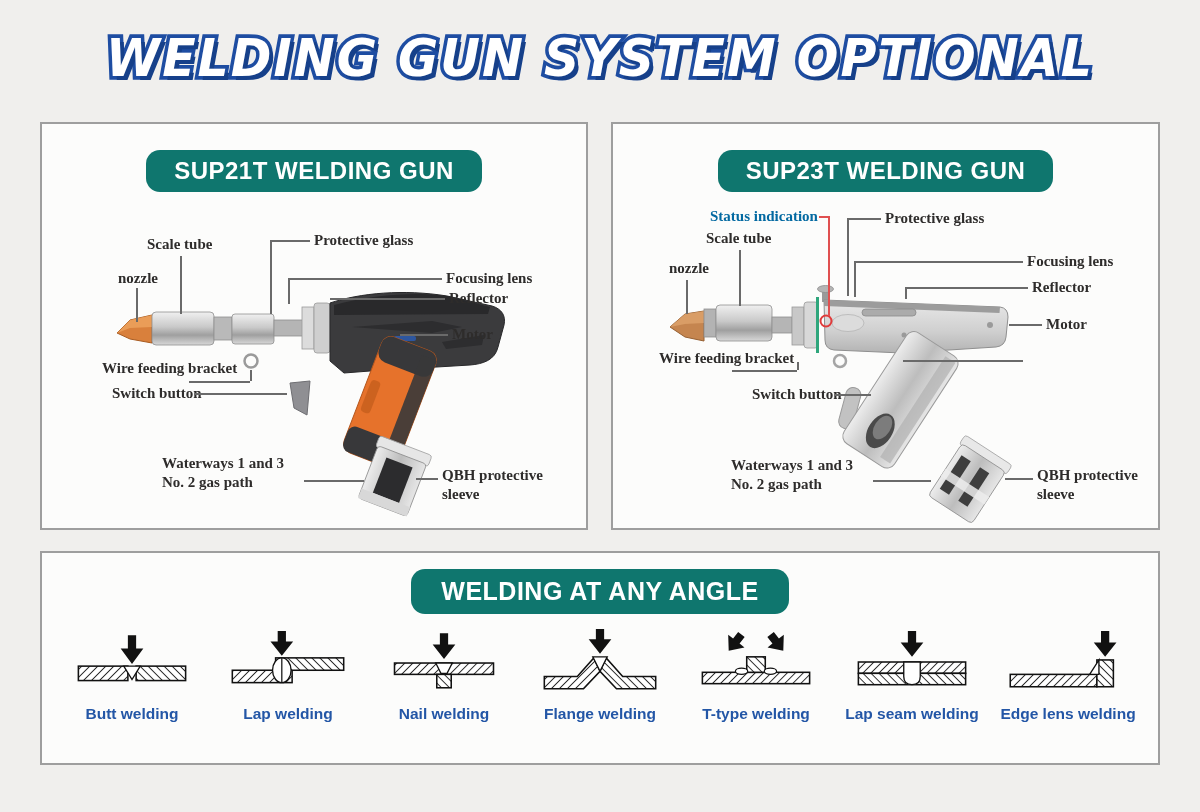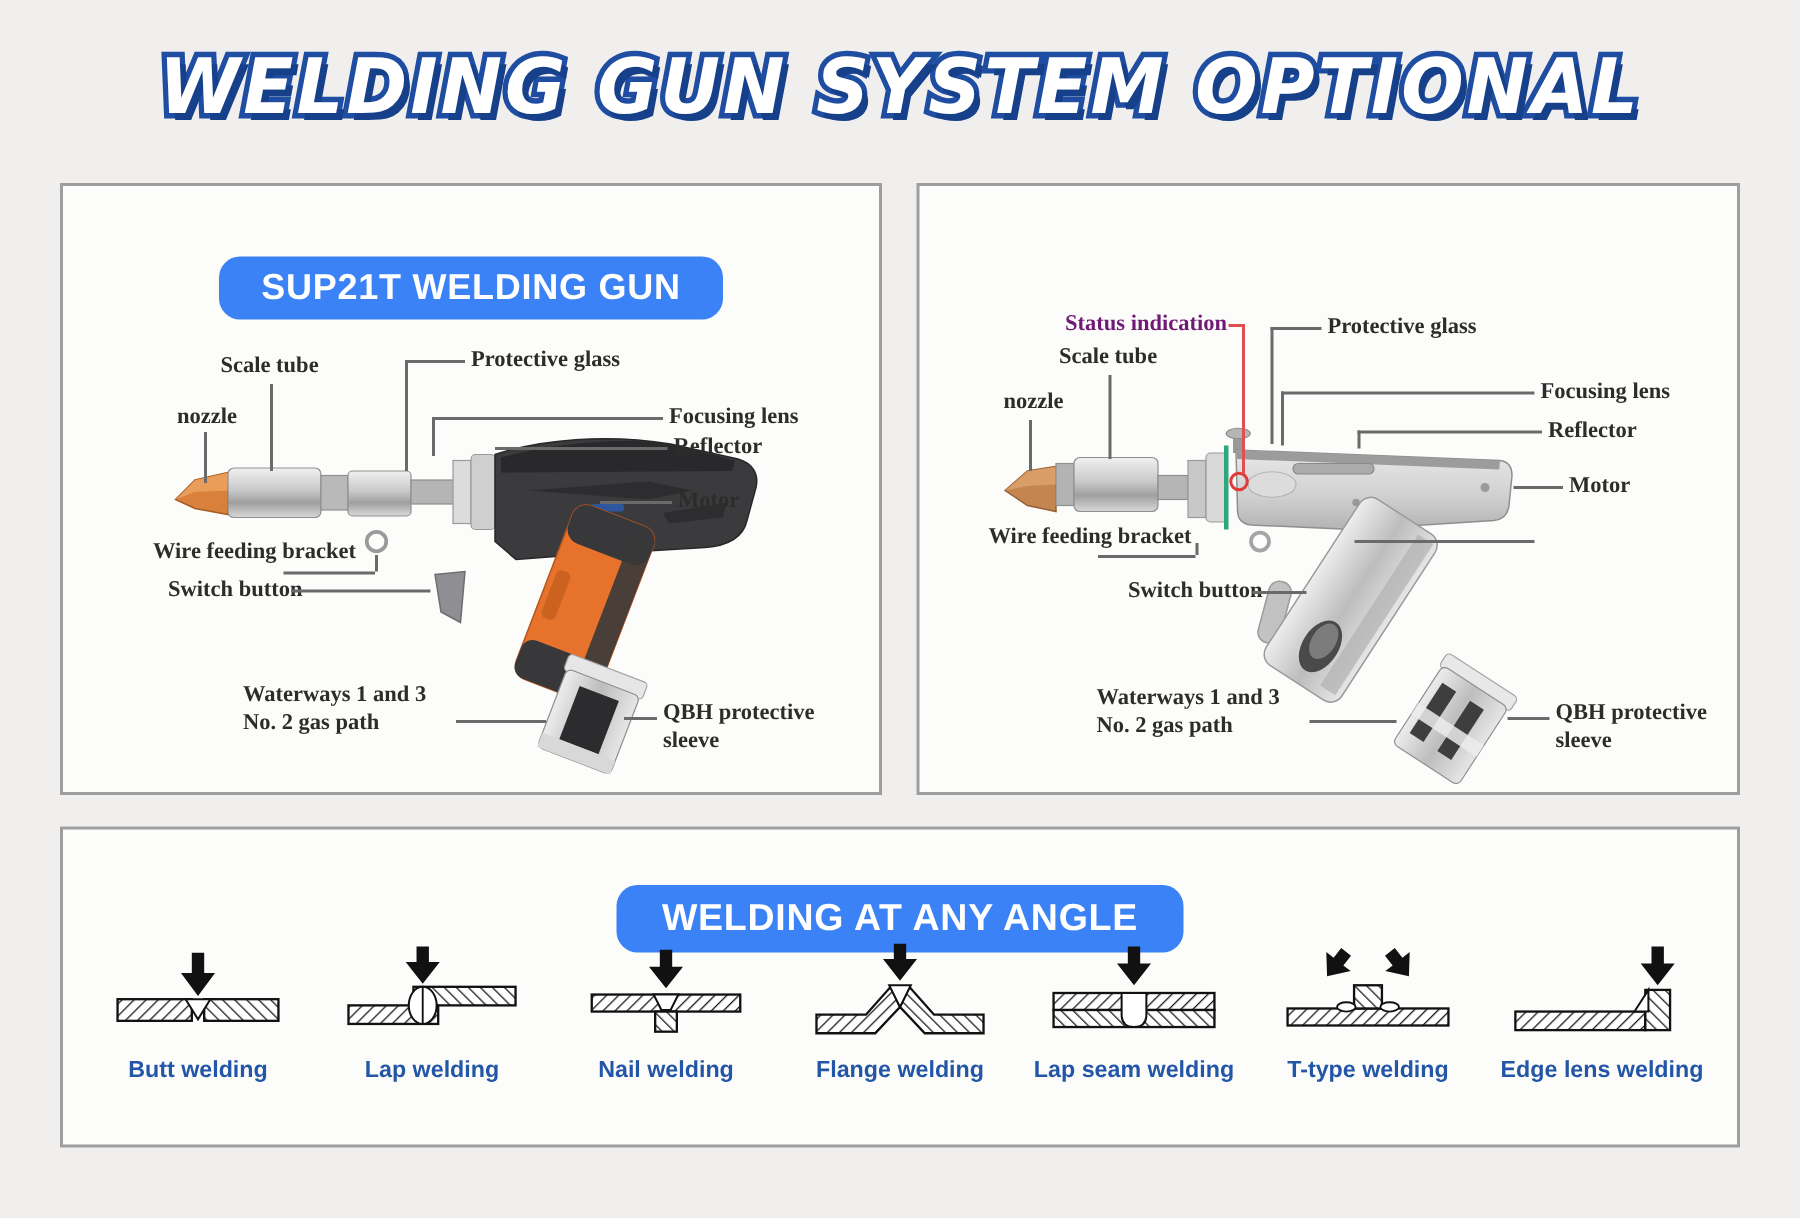--- a/index.html
+++ b/index.html
@@ -26,35 +26,34 @@
   
   .panel {
     position:absolute; background:#fcfcfb;
     border:2px solid #9e9e9e;
   }
   .panel-left   { left:40px;  top:122px; width:548px;  height:408px; }
   .panel-right  { left:611px; top:122px; width:549px;  height:408px; }
   .panel-bottom { left:40px;  top:551px; width:1120px; height:214px;padding-left:44px; }
   .pill-wrap { position:absolute; left:0; width:100%; text-align:center; }
   .pill {
-    display:inline-block; background:#3b82f6; color:#fff;
+    display:inline-block; background:#0f766e; color:#fff;
     font-weight:bold; font-size:24px; letter-spacing:.5px;
     padding:7px 28px; border-radius:14px;
     font-family:"Liberation Sans", sans-serif;
-    margin-top:21px;
   }
   
   .lbl {
     position:absolute; white-space:nowrap;
     font-family:"Liberation Serif", serif;
     font-weight:bold; font-size:15px; color:#2e2c2b;
   }
   .lbl.block { white-space:pre-line; text-align:left; line-height:1.25; }
   .lbl.blockl { white-space:pre-line; text-align:left; line-height:1.25; }
-  .lbl.red { color:#701a75; }
+  .lbl.red { color:#0369a1; }
   .ln { position:absolute; background:#6a6a6a; height:1.5px; }
   .ln.v { width:1.5px; }
   .ln.red { background:#e05050; }
   .gun { position:absolute; }
   
   .weld-row {
     position:absolute; left:12px; right:12px; top:76px;
     display:flex;
     align-items:flex-end;
   }
@@ -172,20 +171,23 @@
   <div class="lbl block" style="left:120px;top:330px;width:180px">Waterways 1 and 3
 No. 2 gas path</div>
   <i class="ln" style="left:262px;top:356px;width:60px"></i>
 
   <div class="lbl blockl" style="left:400px;top:342px;width:110px">QBH protective
 sleeve</div>
   <i class="ln" style="left:374px;top:354px;width:22px"></i>
 </div>
 
 <div class="panel panel-right">
+  <div class="pill-wrap" style="top:26px">
+    <span class="pill">SUP23T WELDING GUN</span>
+  </div>
 
   <svg class="gun" style="left:39px;top:153px" width="360" height="250" viewBox="0 0 360 250">
 
     <rect x="170" y="12" width="7" height="13" fill="#9a9a9a"></rect>
     <ellipse cx="173.5" cy="12" rx="8" ry="3.5" fill="#b5b5b5" stroke="#8d8d8d" stroke-width=".8"></ellipse>
 
     <polygon points="18,50 33,37 52,34 52,64 33,60" fill="#c5854f" stroke="#966032" stroke-width="1"></polygon>
     <polygon points="18,50 33,37 52,34 52,46 33,47" fill="#dda36c" opacity=".8"></polygon>
 
     <rect x="52" y="32" width="12" height="28" fill="#b3b3b3" stroke="#8f8f8f" stroke-width=".8"></rect>
@@ -305,47 +307,47 @@
       <div class="weld-label">Nail welding</div>
     </div>
     <div class="weld-item">
       <svg width="124" height="66" viewBox="0 0 120 64">
         <path d="M56 0h8v10h7l-11 14-11-14h7z" fill="#111"></path>
         <polygon points="6,46 38,46 54,28 60,41 44,58 6,58" fill="url(#h1)" stroke="#111" stroke-width="1.5"></polygon>
         <polygon points="114,46 82,46 66,28 60,41 76,58 114,58" fill="url(#h2)" stroke="#111" stroke-width="1.5"></polygon>
         <polygon points="53,27 67,27 60,41" fill="#fff" stroke="#111" stroke-width="1.3"></polygon>
       </svg>
       <div class="weld-label">Flange welding</div>
-    </div>
-    <div class="weld-item">
-      <svg width="124" height="66" viewBox="0 0 120 64">
-        <path d="M56 2h8v11h7l-11 14-11-14h7z" fill="#111"></path>
-        <rect x="8" y="32" width="104" height="11" fill="url(#h1)" stroke="#111" stroke-width="1.5"></rect>
-        <rect x="8" y="43" width="104" height="11" fill="url(#h2)" stroke="#111" stroke-width="1.5"></rect>
-        <path d="M52,32 v14 q0,8 8,8 q8,0 8,-8 v-14 z" fill="#fff" stroke="#111" stroke-width="1.3"></path>
-      </svg>
-      <div class="weld-label">Lap seam welding</div>
     </div>
     <div class="weld-item">
       <svg width="124" height="66" viewBox="0 0 120 64">
         <g transform="translate(36,18) rotate(38)">
             <path d="M-4 -16h8v8h6l-10 12-10-12h6z" fill="#111"></path>
           </g>
         <g transform="translate(84,18) rotate(-38)">
             <path d="M-4 -16h8v8h6l-10 12-10-12h6z" fill="#111"></path>
           </g>
         <rect x="8" y="42" width="104" height="11" fill="url(#h1)" stroke="#111" stroke-width="1.5"></rect>
         <rect x="51" y="27" width="18" height="15" fill="url(#h2)" stroke="#111" stroke-width="1.5"></rect>
         <ellipse cx="46" cy="41" rx="6" ry="3" fill="#fff" stroke="#111" stroke-width="1.2"></ellipse>
         <ellipse cx="74" cy="41" rx="6" ry="3" fill="#fff" stroke="#111" stroke-width="1.2"></ellipse>
       </svg>
       <div class="weld-label">T-type welding</div>
     </div>
     <div class="weld-item">
       <svg width="124" height="66" viewBox="0 0 120 64">
+        <path d="M56 2h8v11h7l-11 14-11-14h7z" fill="#111"></path>
+        <rect x="8" y="32" width="104" height="11" fill="url(#h1)" stroke="#111" stroke-width="1.5"></rect>
+        <rect x="8" y="43" width="104" height="11" fill="url(#h2)" stroke="#111" stroke-width="1.5"></rect>
+        <path d="M52,32 v14 q0,8 8,8 q8,0 8,-8 v-14 z" fill="#fff" stroke="#111" stroke-width="1.3"></path>
+      </svg>
+      <div class="weld-label">Lap seam welding</div>
+    </div>
+    <div class="weld-item">
+      <svg width="124" height="66" viewBox="0 0 120 64">
         <path d="M92 2h8v11h7l-11 14-11-14h7z" fill="#111"></path>
         <rect x="4" y="44" width="84" height="12" fill="url(#h1)" stroke="#111" stroke-width="1.5"></rect>
         <rect x="88" y="30" width="16" height="26" fill="url(#h2)" stroke="#111" stroke-width="1.5"></rect>
         <polygon points="81,44 90,30 90,44" fill="#fff" stroke="#111" stroke-width="1.3"></polygon>
       </svg>
       <div class="weld-label">Edge lens welding</div>
     </div>
   </div>
 </div>
 

